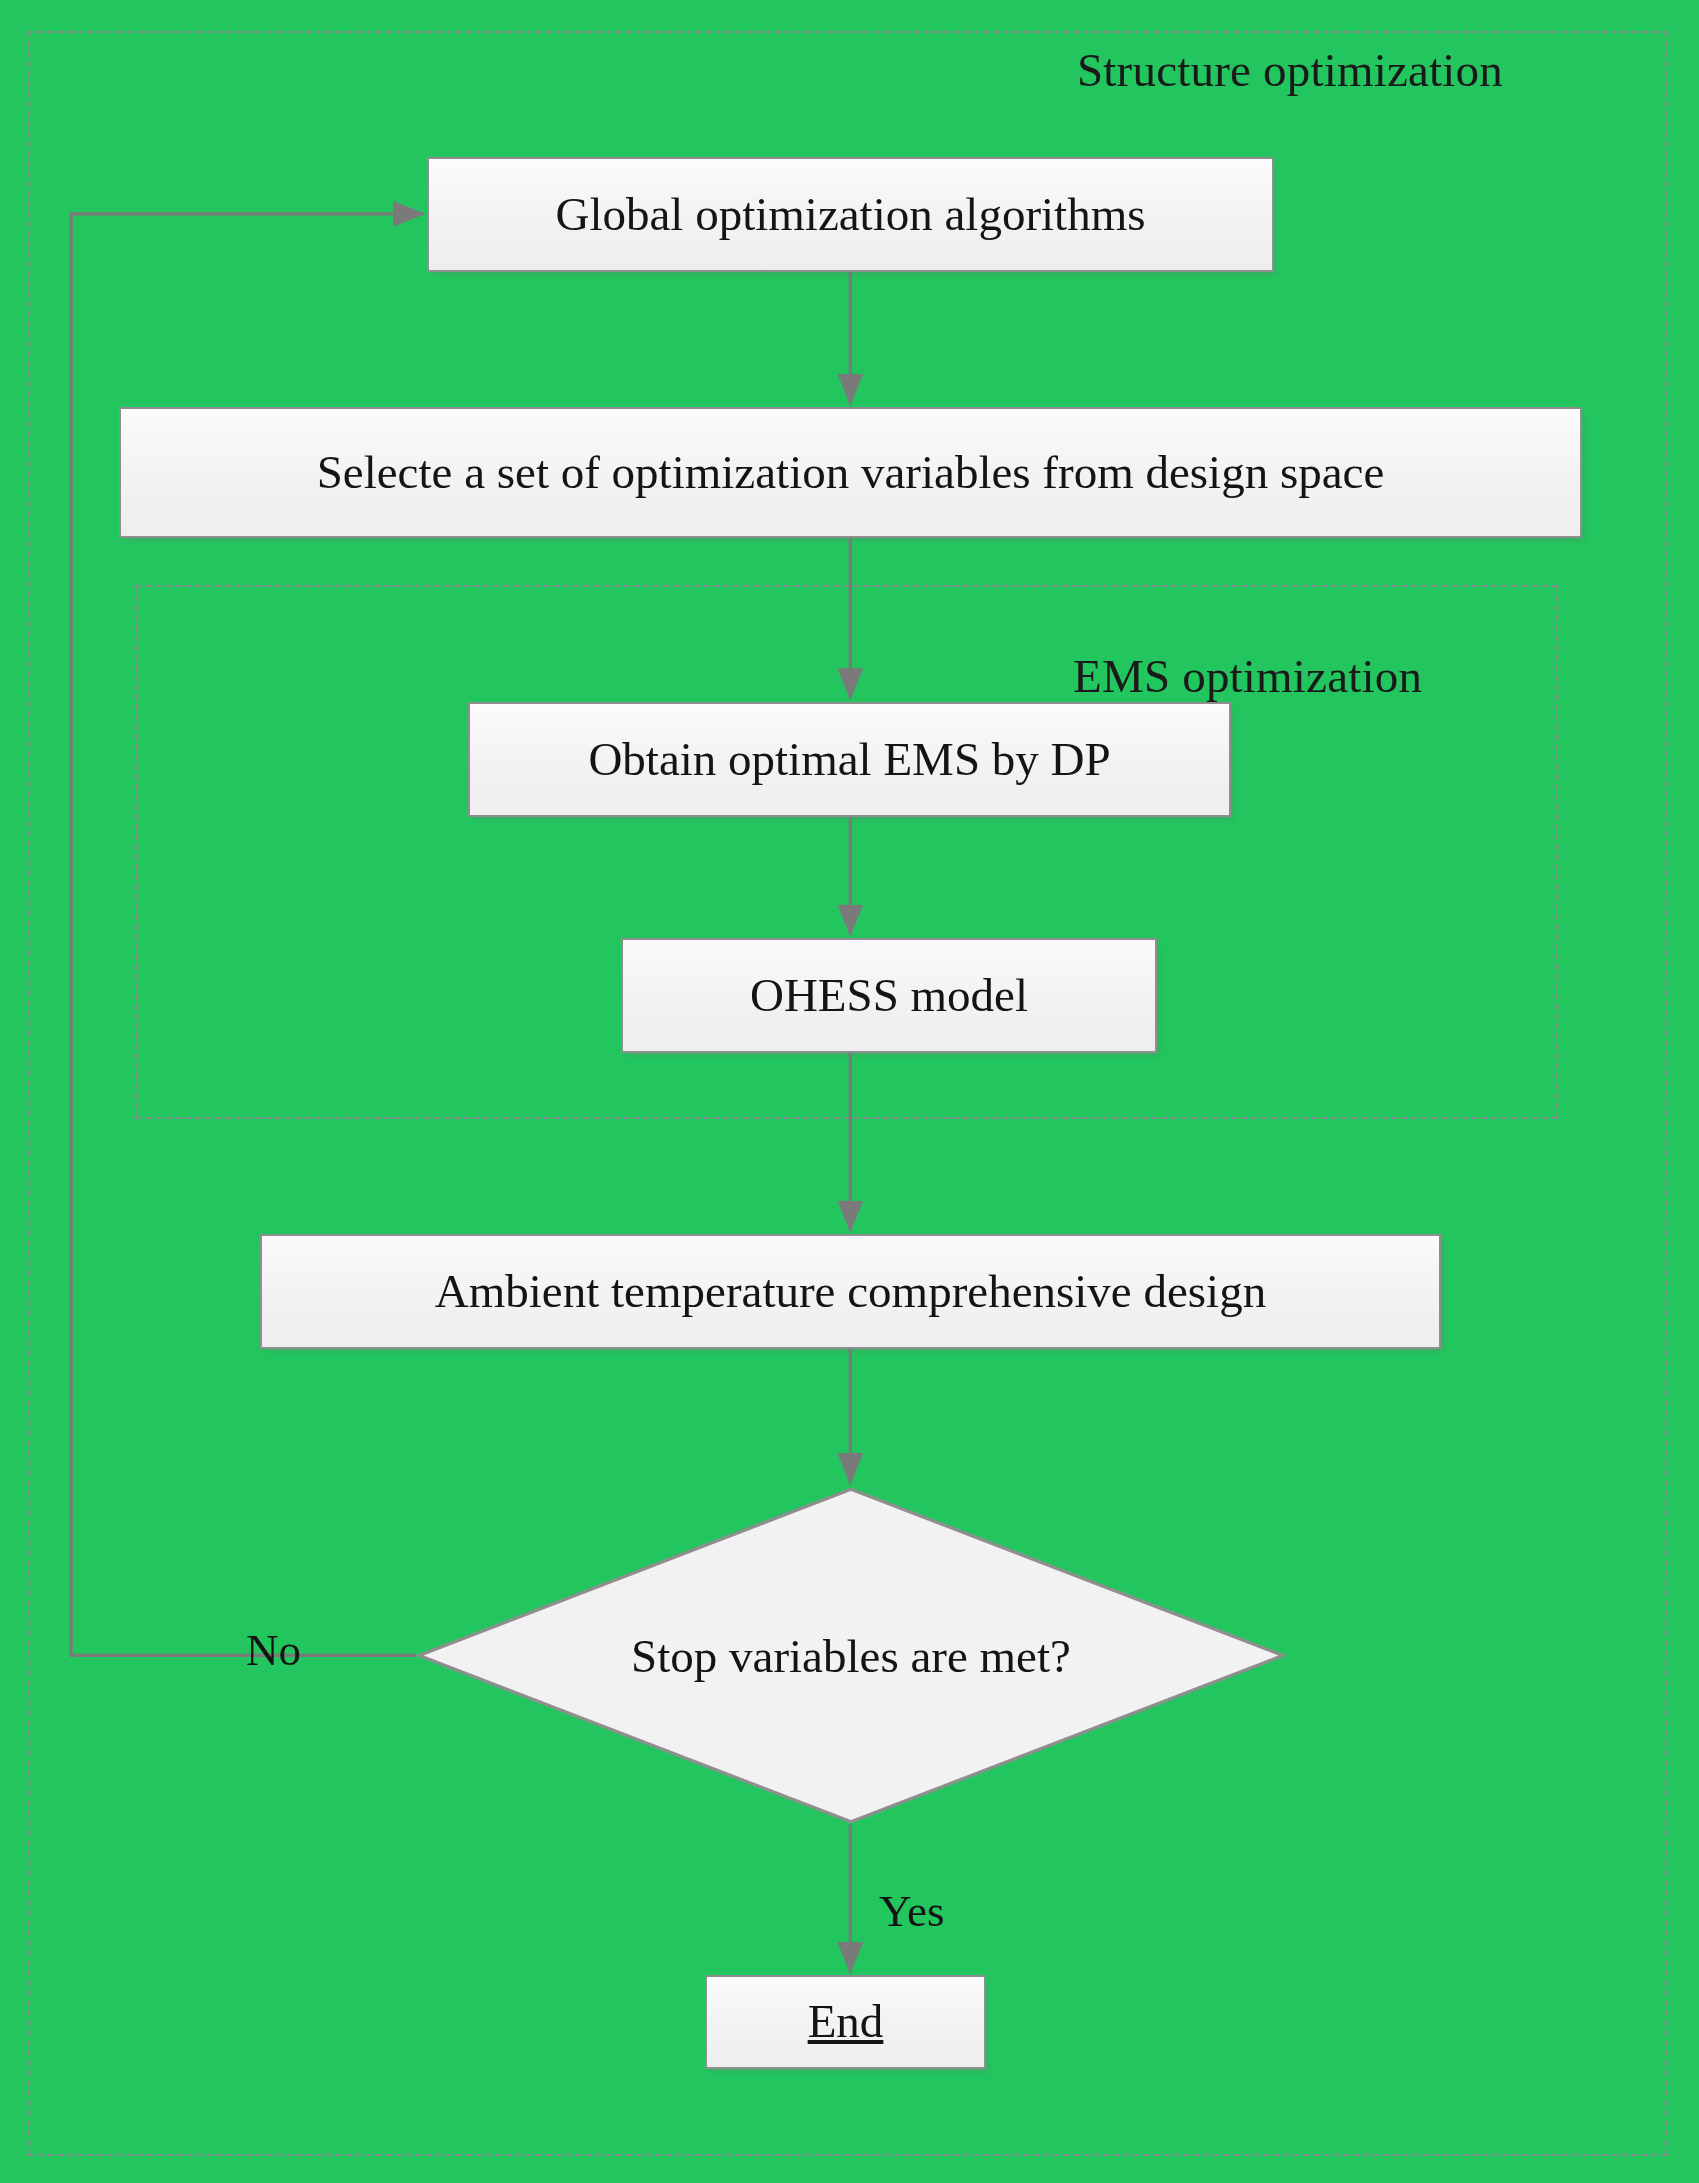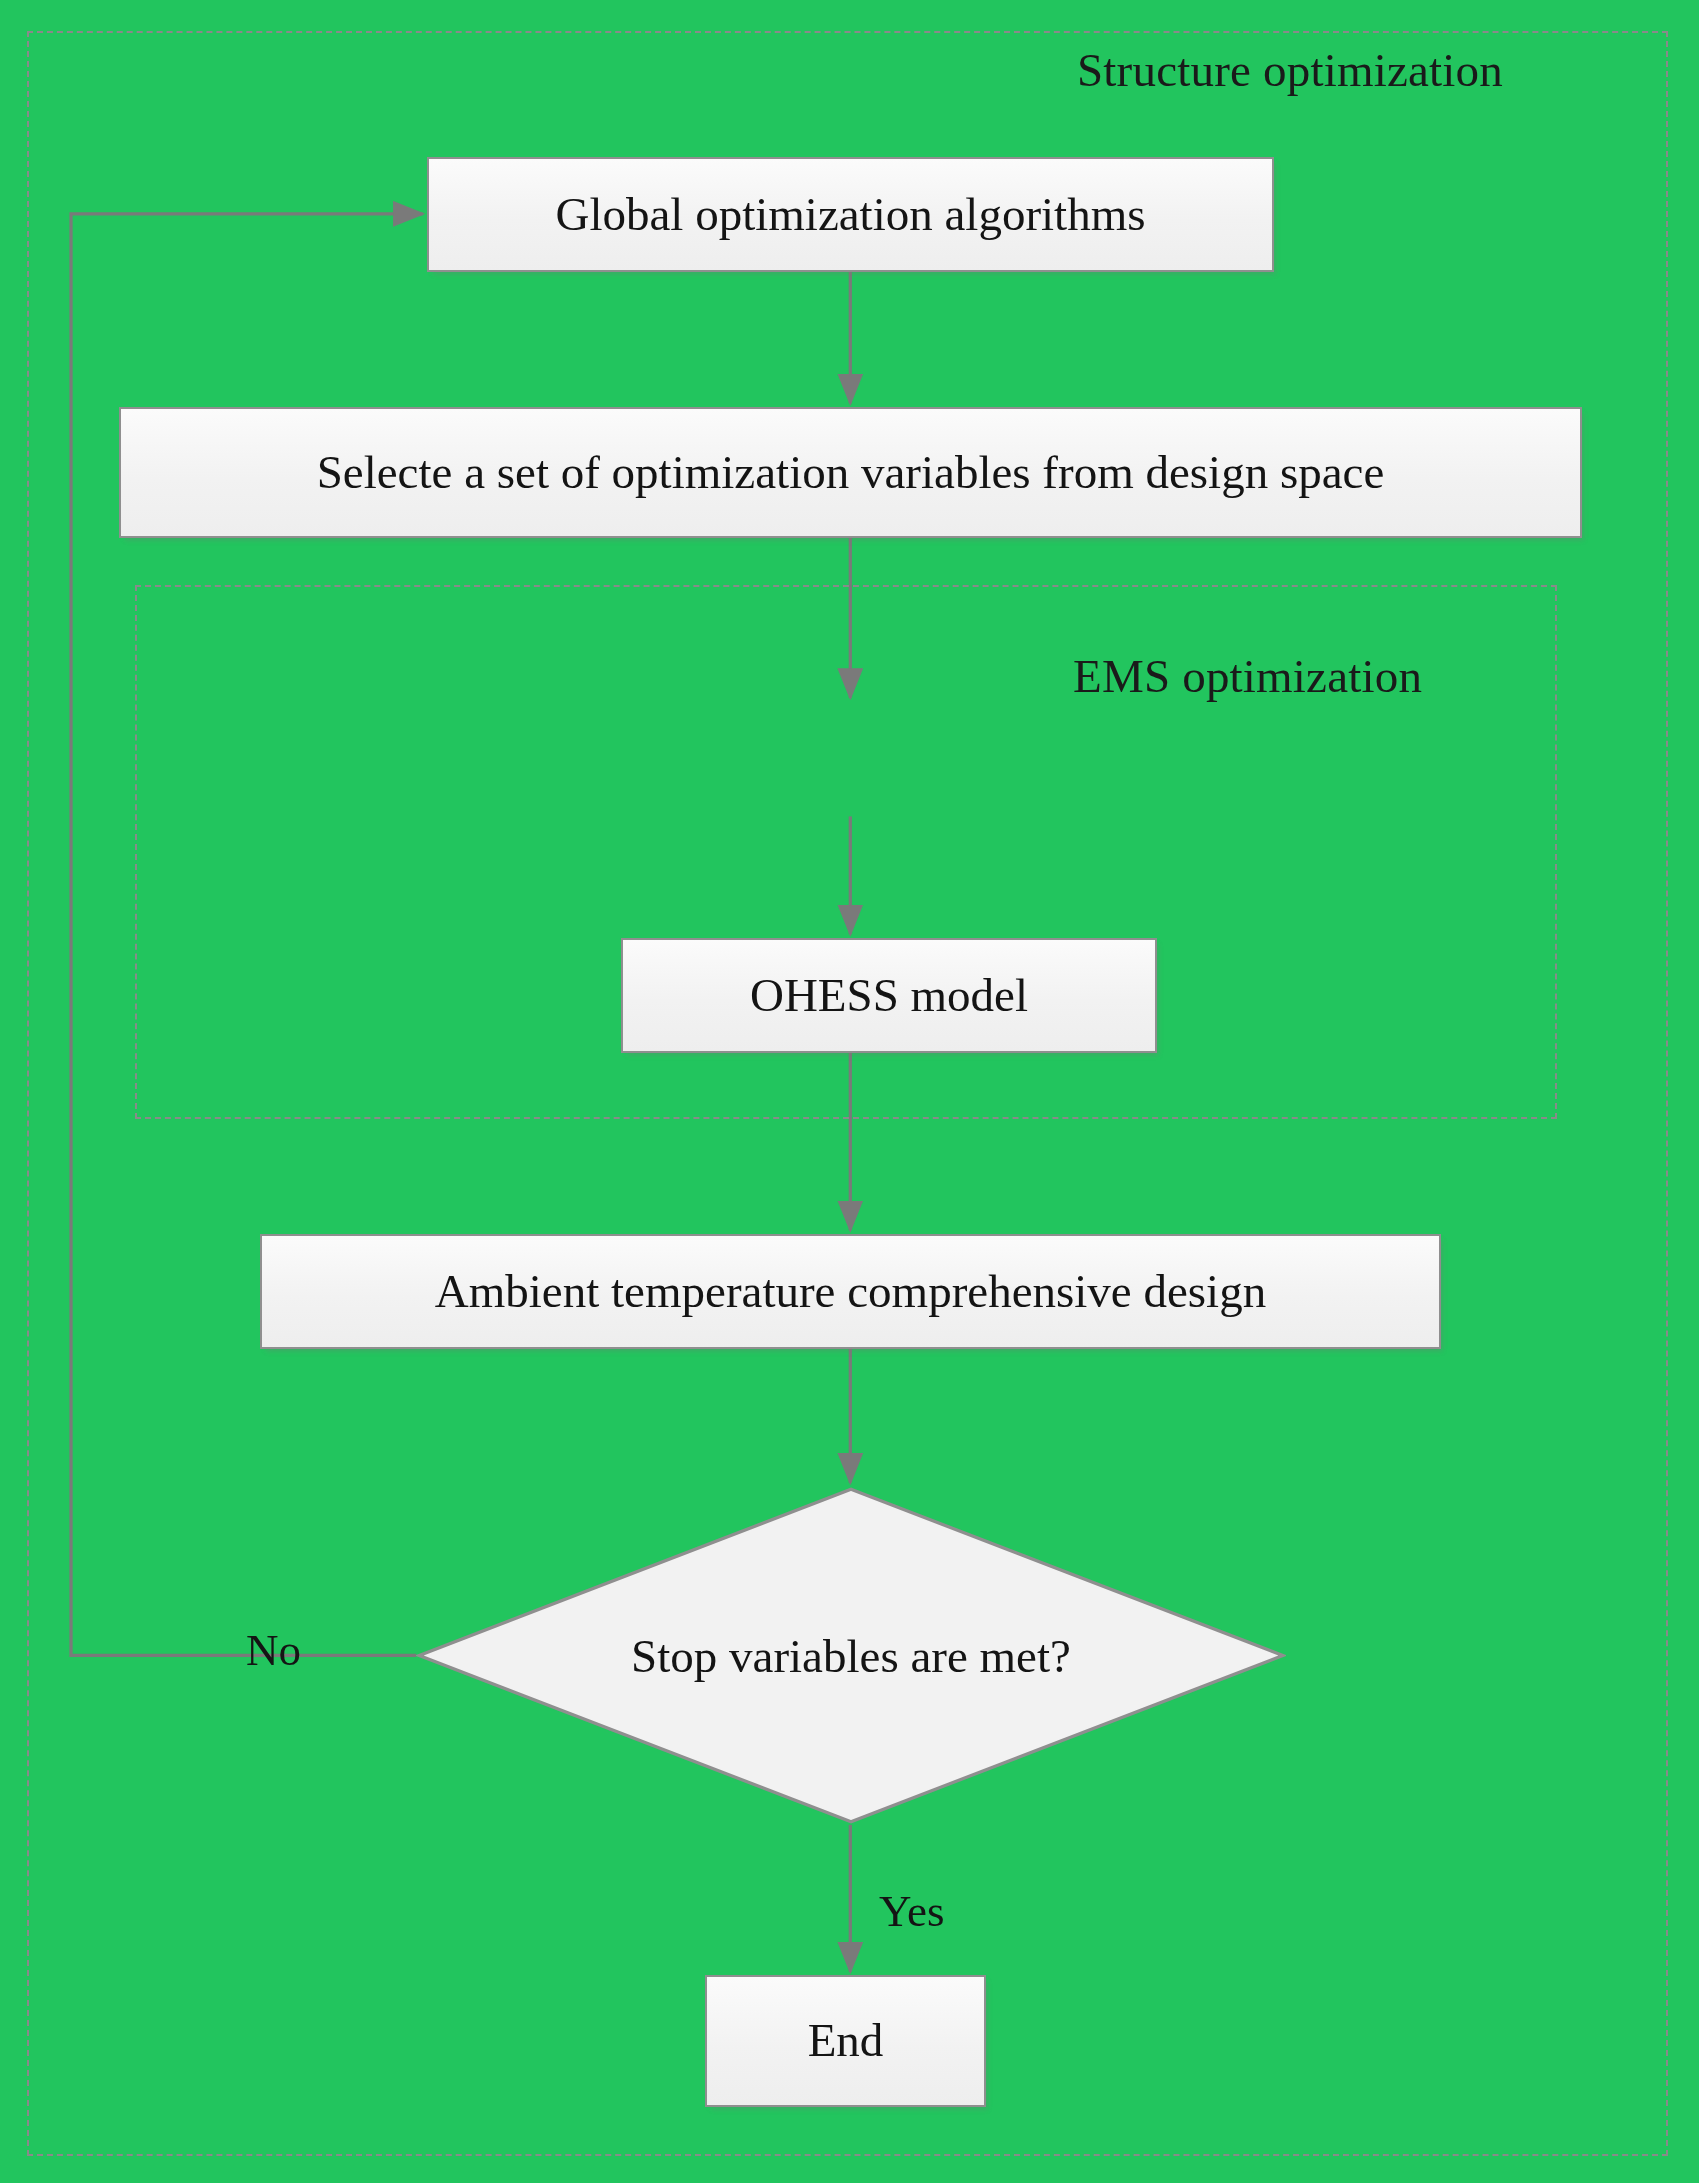--- a/index.html
+++ b/index.html
@@ -71,21 +71,21 @@
     font-size: 47px;
     line-height: 1.05;
     white-space: nowrap;
     text-align: left;
   }
   #node-global      { left: 427px;  top: 157px;  width: 847px; height: 115px; }
   #node-select      { left: 119px;  top: 407px;  width: 1463px; height: 131px; }
   #node-obtain      { left: 468px;  top: 702px;  width: 763px;  height: 115px; }
   #node-ohess       { left: 621px;  top: 938px; width: 536px;  height: 115px; }
   #node-ambient     { left: 260px;  top: 1234px; width: 1181px; height: 115px; }
-  #node-end         { left: 705px;  top: 1975px; width: 281px;  height: 132px; }
+  #node-end         { left: 705px;  top: 1975px; width: 281px;  height: 94px; text-decoration: underline; }
   
   #node-decision {
     position: absolute;
     left: 416px;
     top: 1486px;
     width: 870px;
     height: 339px;
   }
   #node-decision .diamond-shape {
     position: absolute;
@@ -148,20 +148,21 @@
   <div class="group-box" id="group-structure"></div>
   <div class="group-label" id="label-structure">Structure optimization</div>
 
   <div class="group-box" id="group-ems"></div>
   <div class="group-label" id="label-ems">EMS optimization</div>
 
   <div class="node-box" id="node-global">Global optimization algorithms</div>
 
   <div class="node-box" id="node-select">Selecte a set of optimization variables from design space</div>
 
+  <div class="node-box" id="node-obtain">Obtain optimal EMS by DP</div>
 
   <div class="node-box" id="node-ohess">OHESS model</div>
 
   <div class="node-box" id="node-ambient">Ambient temperature comprehensive design</div>
 
   <div id="node-decision">
     <svg class="diamond-shape" viewBox="0 0 1078 420" preserveAspectRatio="none">
       <polygon points="539,4 1074,210 539,416 4,210" fill="#f2f2f2" stroke="#8f8f8f" stroke-width="4"></polygon>
     </svg>
     <div class="diamond-text">Stop variables are met?</div>

